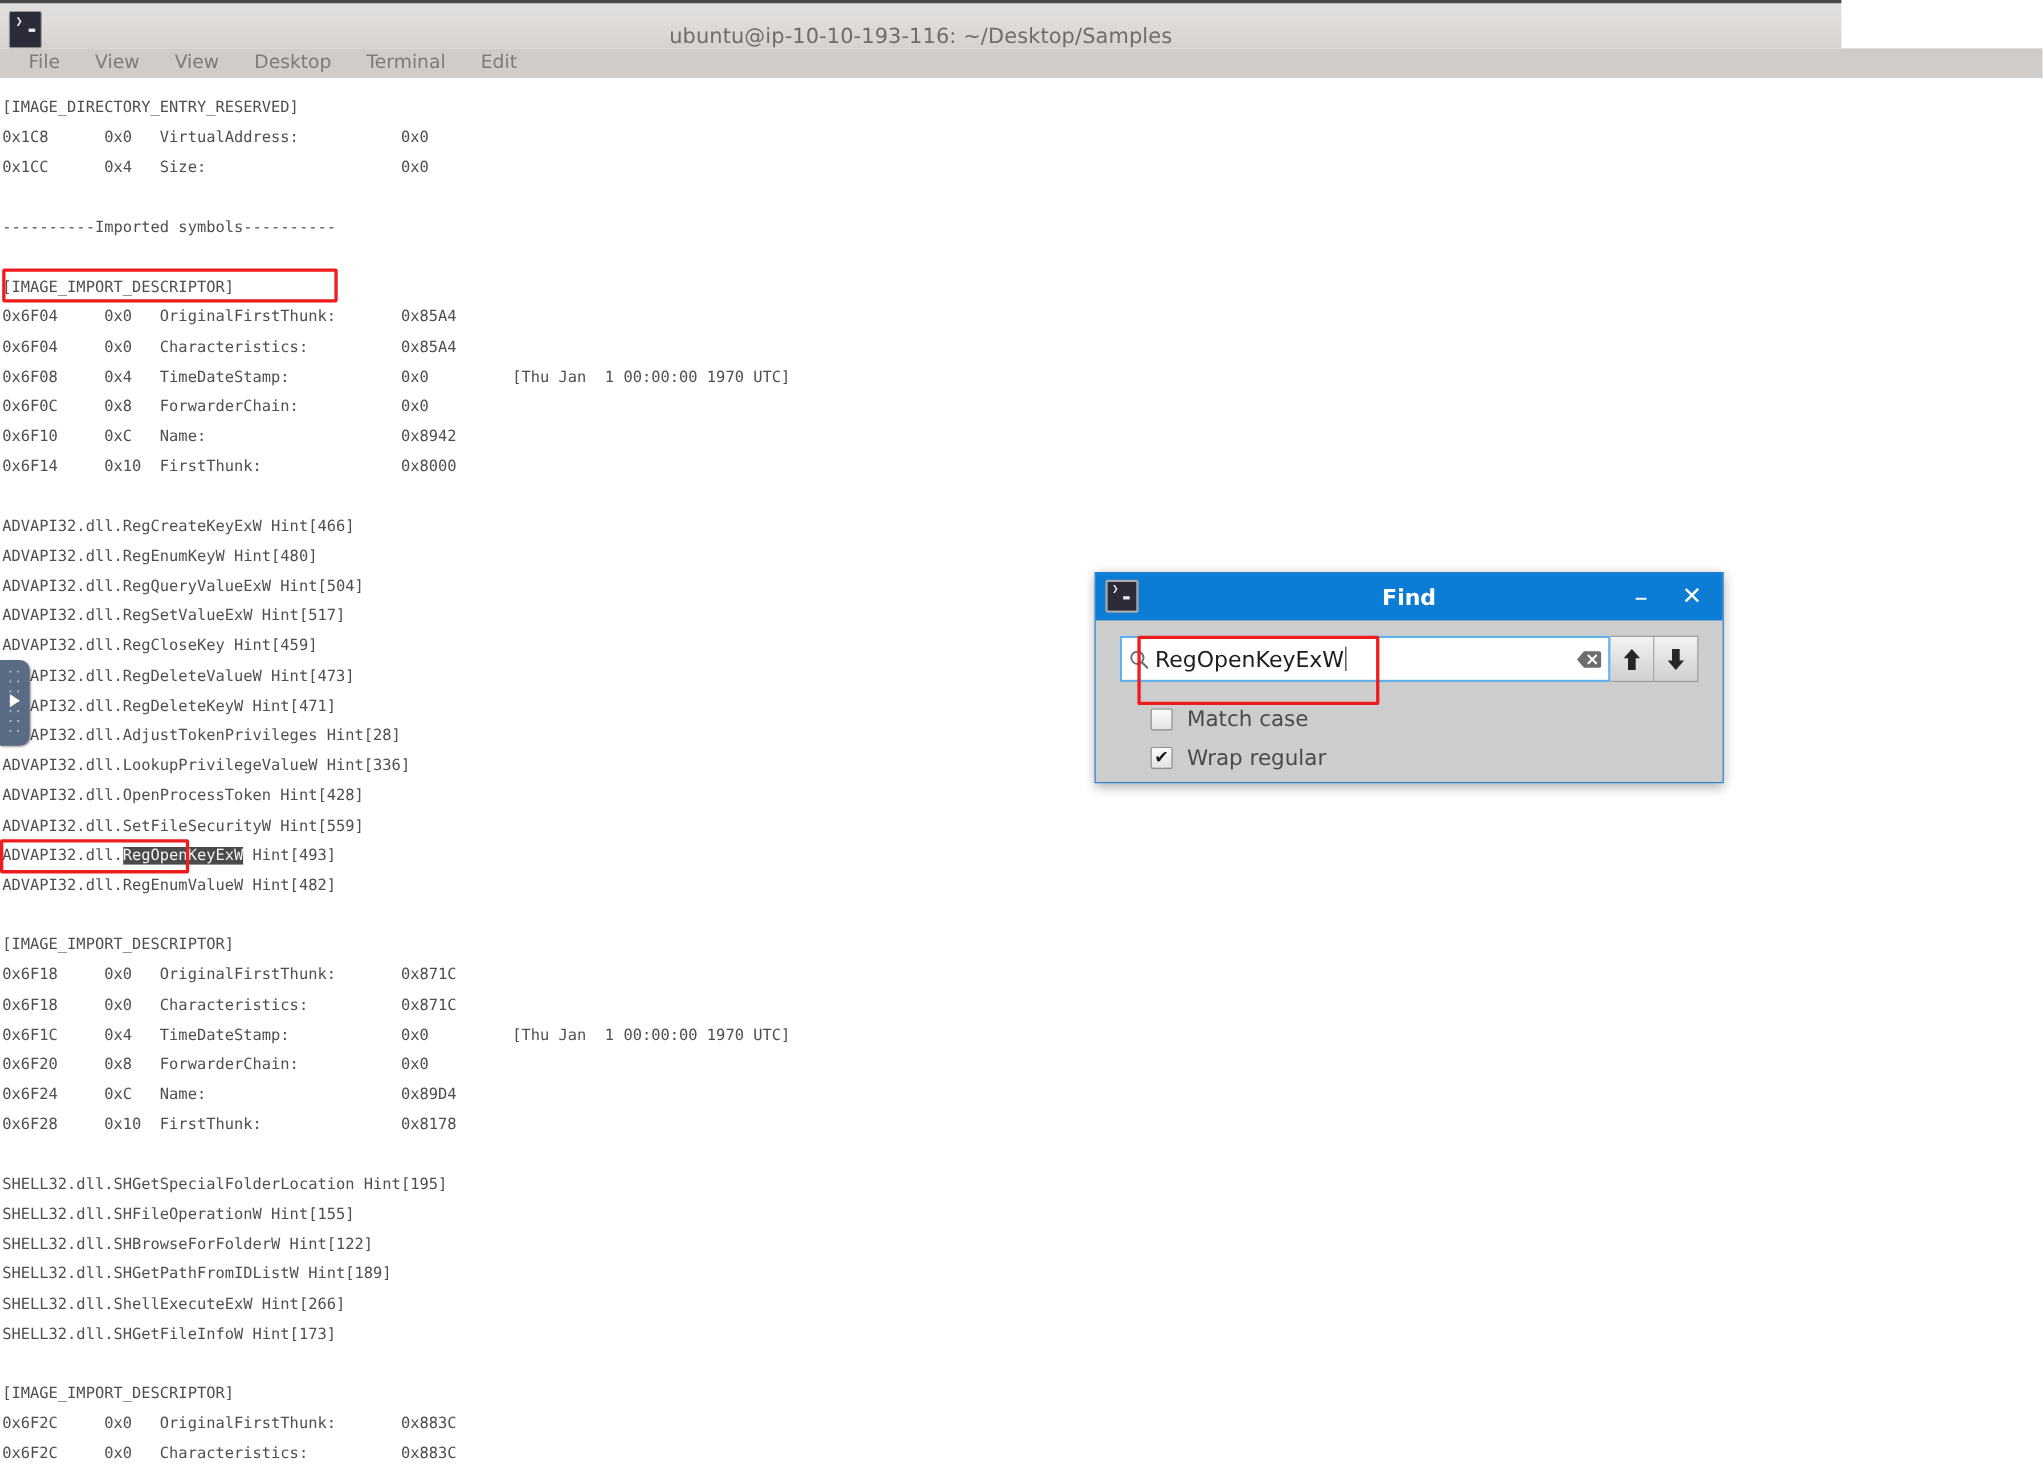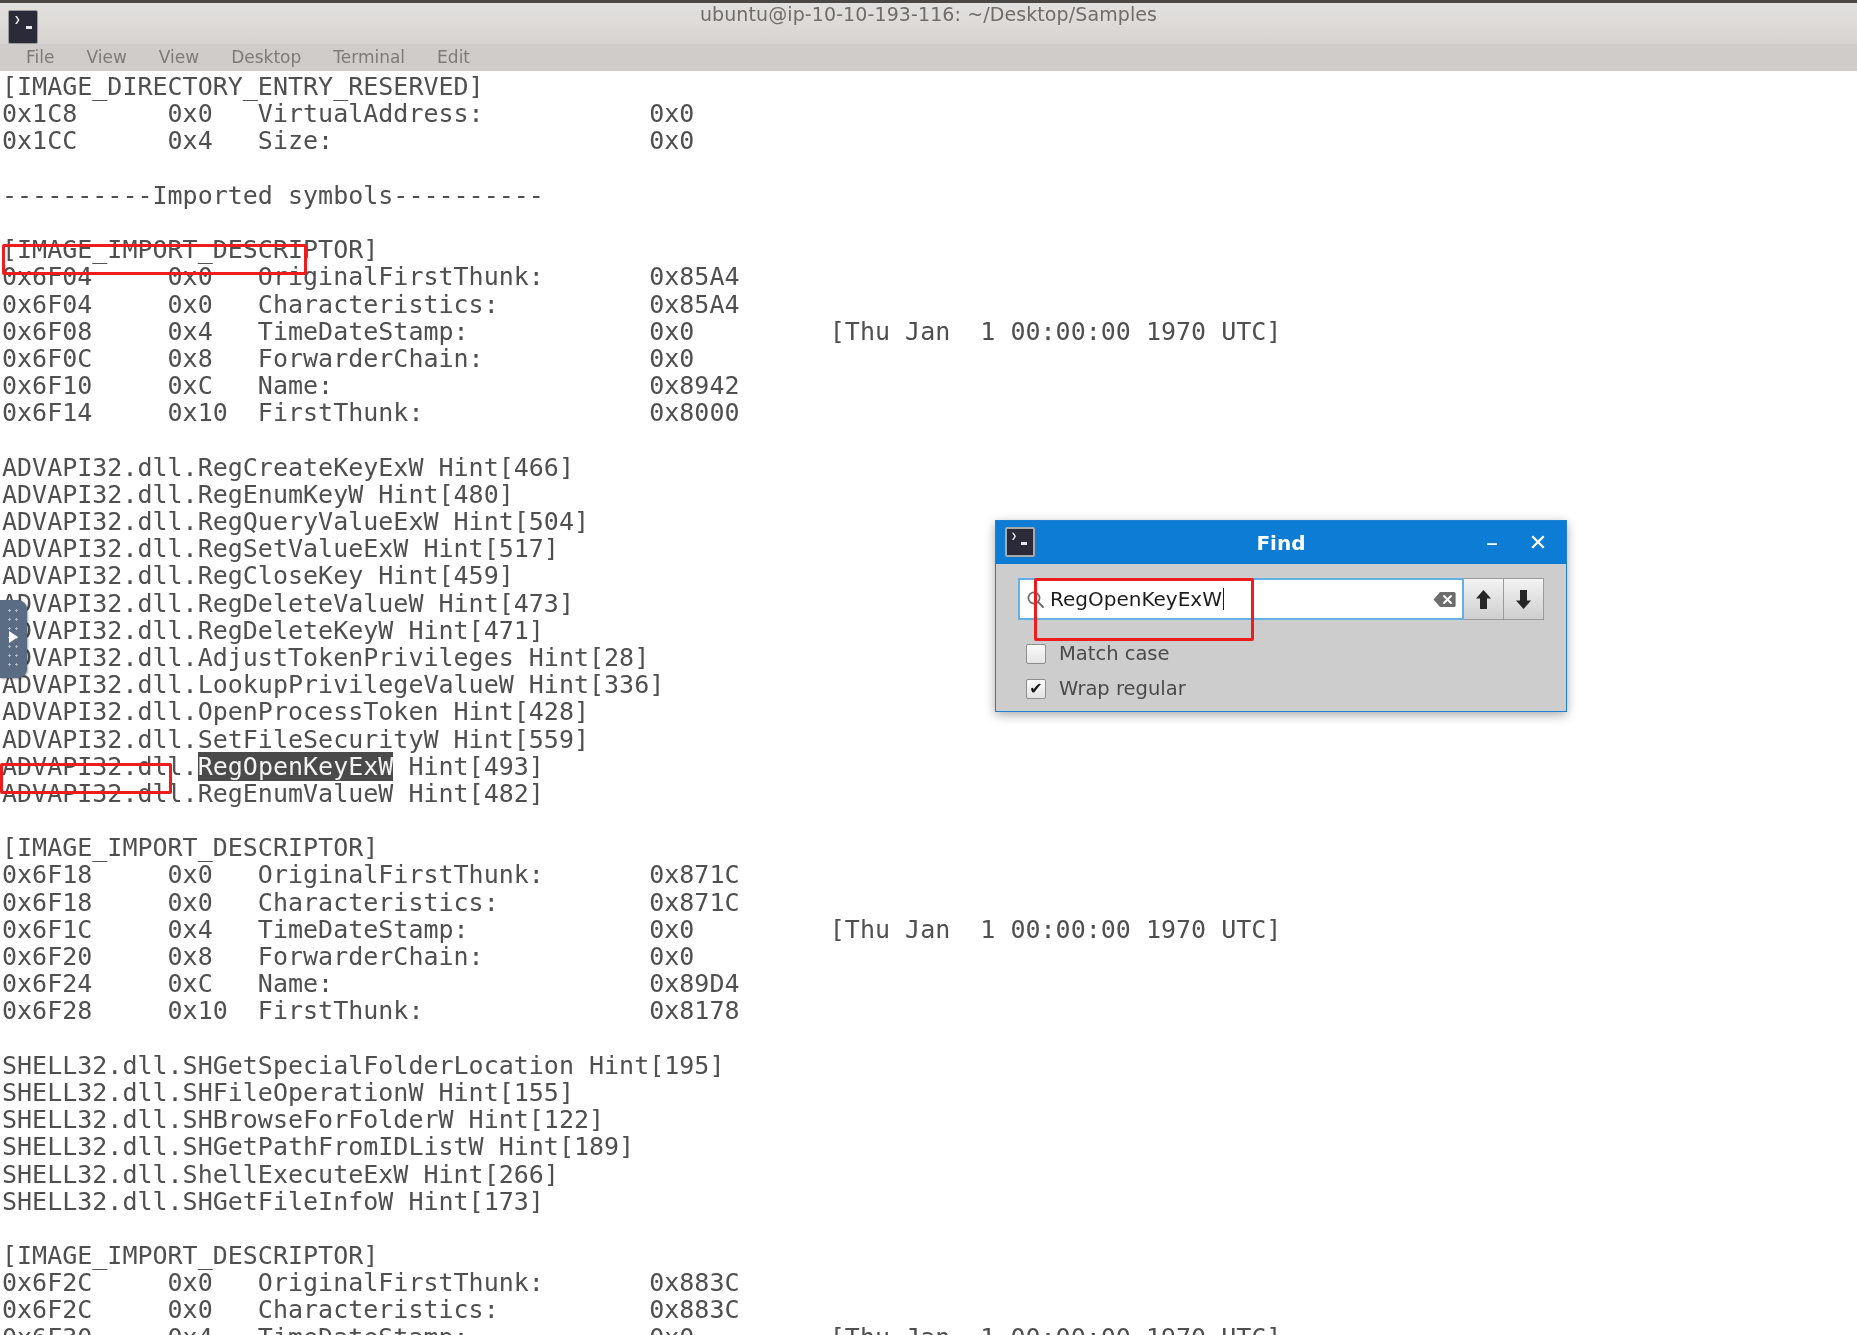--- a/index.html
+++ b/index.html
@@ -6,24 +6,24 @@
   html, body {
     width: 1857px; height: 1335px;
     overflow: hidden;
     background: #ffffff;
     font-family: "DejaVu Sans Mono", monospace;
   }
   #root { position: relative; width: 1857px; height: 1335px; overflow: hidden; }
 
   
   .titlebar {
-    position: absolute; top: 0; left: 0; width: 1857px; height: 44px;
+    position: absolute; top: 0; left: 0; width: 1674px; height: 44px;
     background: linear-gradient(to bottom, #e2e0de 0%, #dedbd9 45%, #d5d2d0 100%);
     border-top: 3px solid #4a4745;
-    display: flex; align-items: flex-start; justify-content: center;
+    display: flex; align-items: flex-end; justify-content: center;
   }
   .titlebar .title {
     font-family: "DejaVu Sans", sans-serif;
     font-size: 19px; color: #6f6c6a; letter-spacing: .1px;
   }
   .win-icon {
     position: absolute; left: 8px; top: 7px;
     width: 30px; height: 34px;
     background: #2b2a38;
     border: 1px solid #9a9a9a;
@@ -54,23 +54,23 @@
     padding: 0 16px; line-height: 27px; cursor: default;
   }
 
   
   .term {
     position: absolute; top: 71px; left: 0;
     width: 1857px; height: 1264px;
     background: #ffffff;
     color: #4f4f4f;
     font-family: "DejaVu Sans Mono", monospace;
-    font-size: 25px;
+    font-size: 14px;
     line-height: 27.2px;
-    padding: 2px 0 0 2px;
+    padding: 14px 0 0 2px;
     white-space: pre;
     overflow: hidden;
   }
   .term .row { height: 27.2px; }
   .term .blank { height: 27.2px; }
 
   
   .redbox {
     position: absolute;
     border: 3px solid #ee1c1c;
@@ -184,21 +184,21 @@
     background: linear-gradient(to bottom, #f3f3f3, #cfcfcf);
     border: 1px solid #9b9b9b; border-left: none;
     display: flex; align-items: center; justify-content: center;
     font-size: 21px; color: #262626; cursor: pointer;
   }
   .fd-arrow-btn:first-of-type { border-left: 1px solid #9b9b9b; }
 
   .fd-checks { margin: 16px 0 0 30px; }
   .fd-check {
     display: flex; align-items: center;
-    height: 35px; cursor: pointer;
+    height: 35px; cursor: pointer; margin-left: 20px;
   }
   .cb {
     width: 20px; height: 20px;
     background: linear-gradient(to bottom,#fbfbfb,#e3e3e3);
     border: 1px solid #8d8d8d; border-radius: 2px;
     margin-right: 13px;
     display: flex; align-items: center; justify-content: center;
     font-size: 16px; color: #1a1a1a; line-height: 1;
   }
   .fd-check-label { font-size: 19.5px; color: #4a4a4a; }

